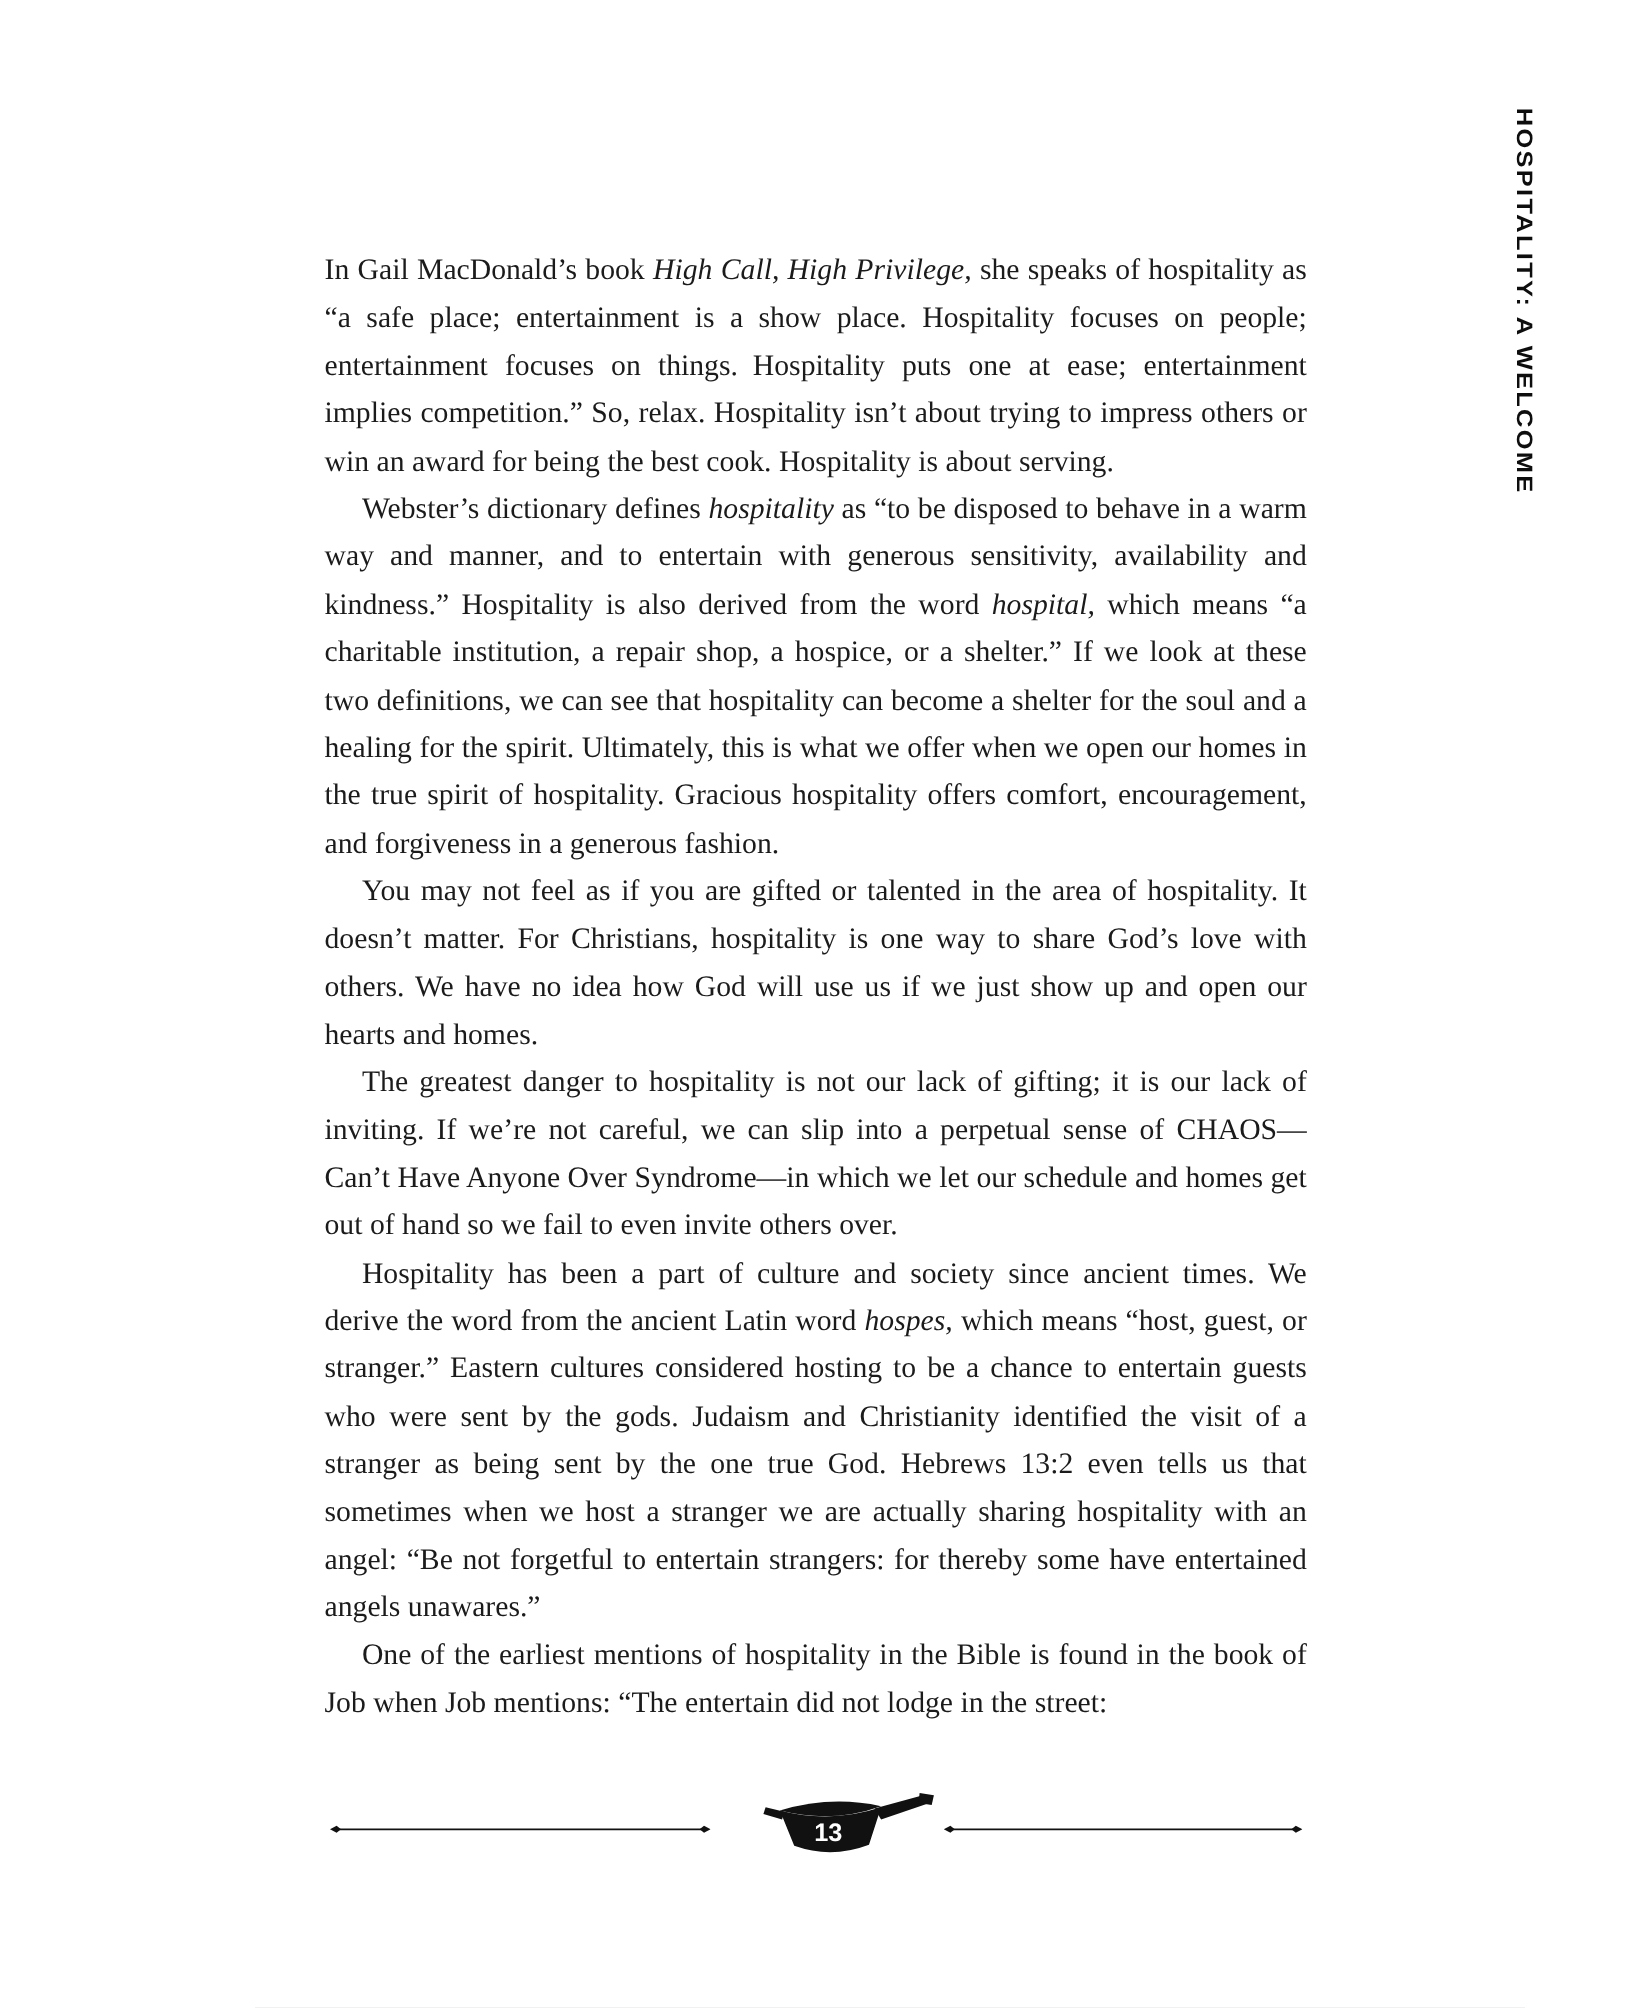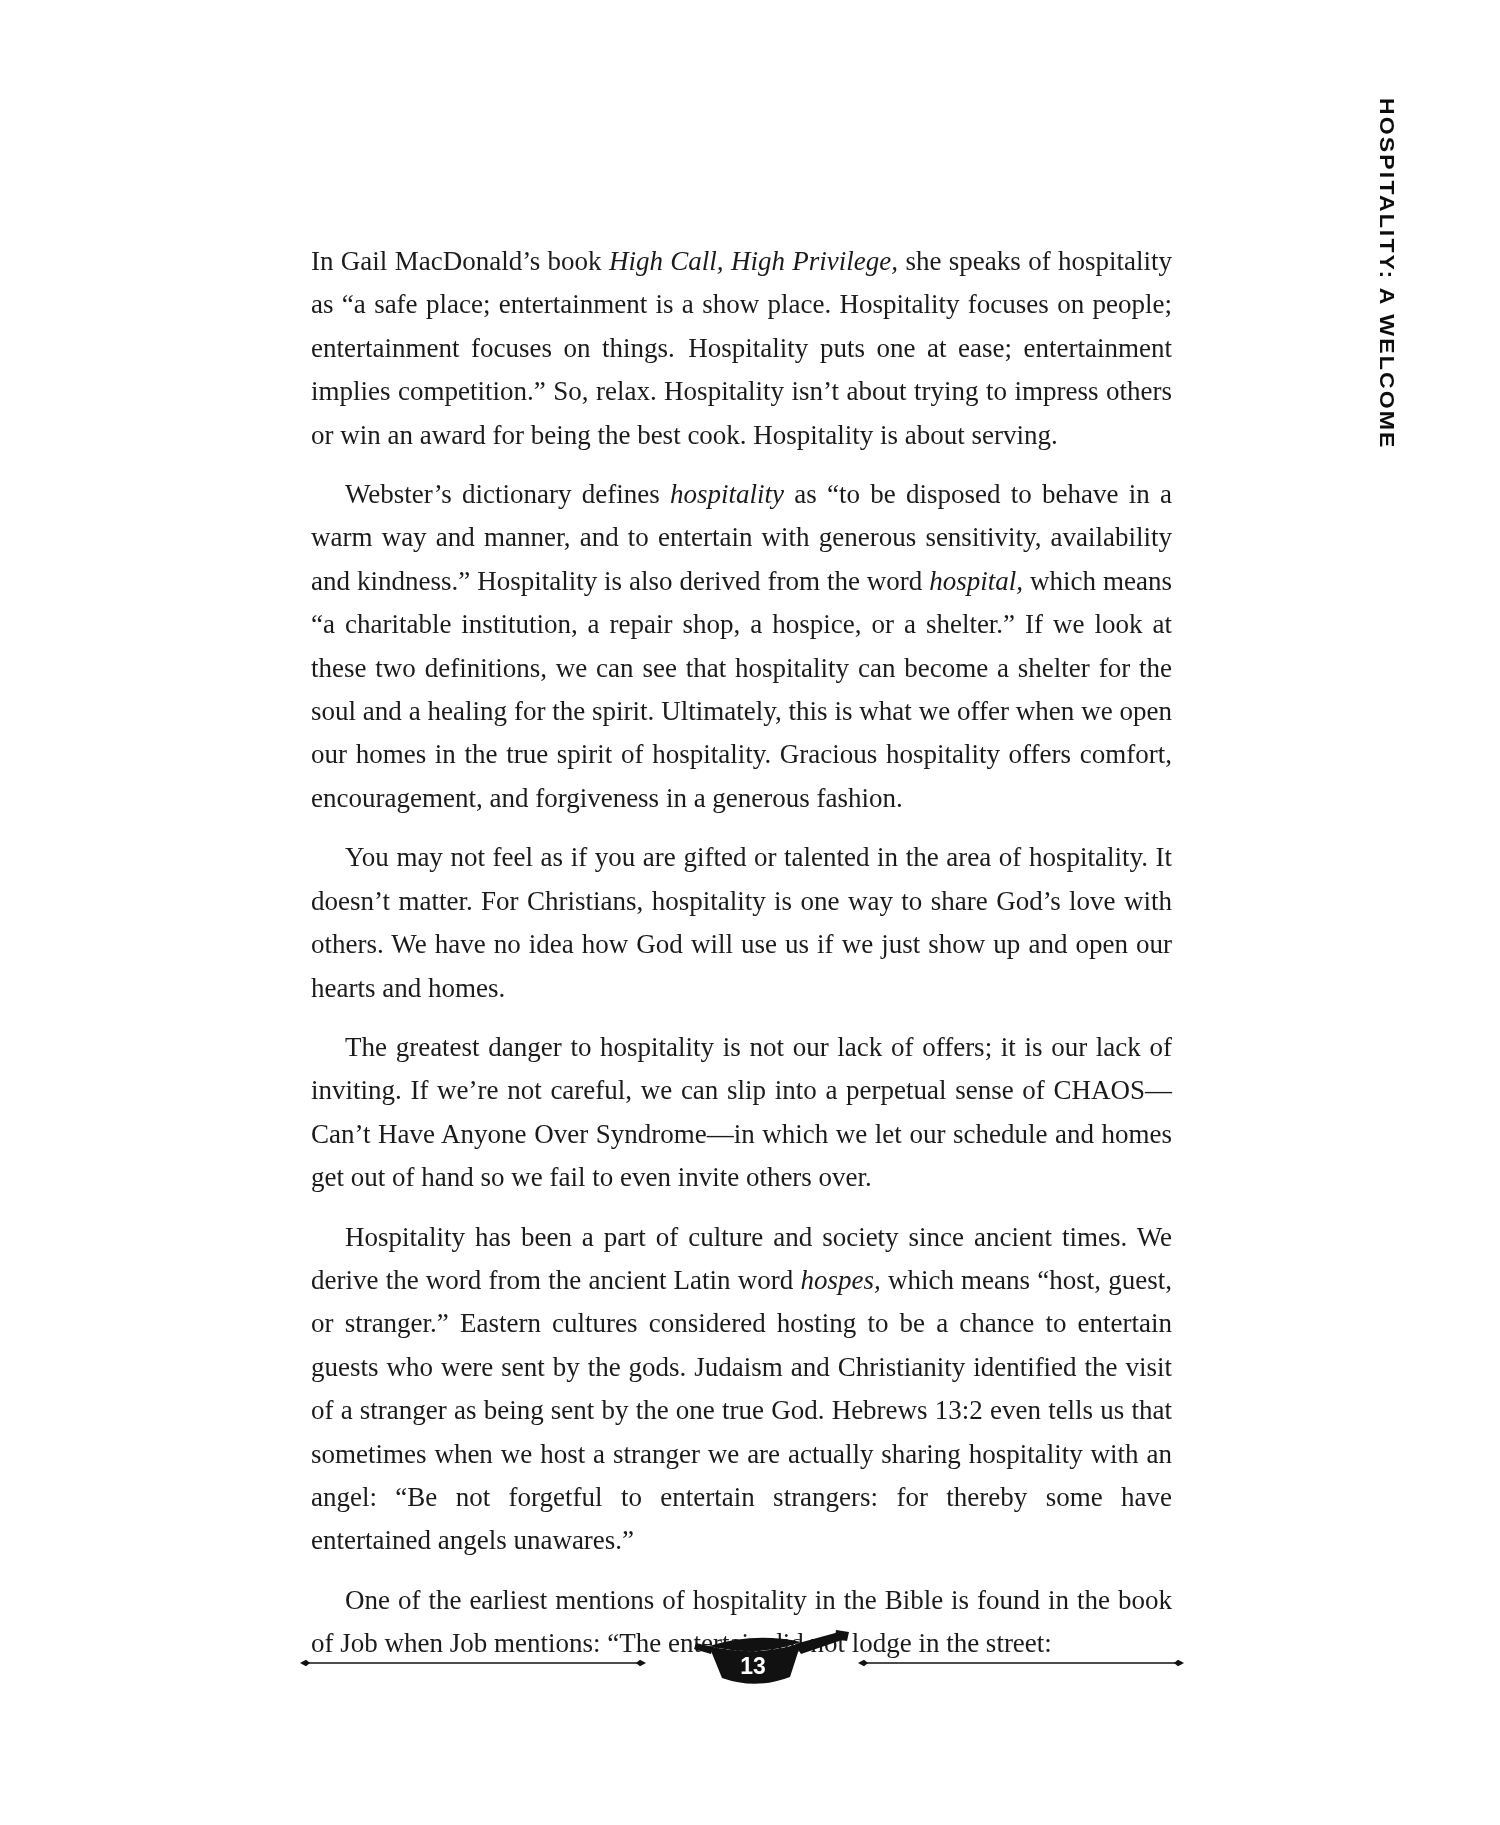--- a/index.html
+++ b/index.html
@@ -12,21 +12,21 @@
   }
   
   #body-text{
     position:absolute;
     left:295px;top:224px;width:893px;
     color:#1b1b1b;
     font-size:27px;
     line-height:43.4px;
     text-align:justify;
   }
-  #body-text p{margin:16px;padding:0;}
+  #body-text p{margin:0;padding:0;}
   #body-text p.indent{text-indent:34px;}
   #body-text em{font-style:italic;}
   
   #sidebar-title{
     position:absolute;
     left:1374px;top:98px;
     writing-mode:vertical-rl;
     font-family:"Liberation Sans","DejaVu Sans",sans-serif;
     font-weight:bold;
     font-size:22px;
@@ -49,21 +49,21 @@
 </style>
 </head>
 <body>
 
 <div id="page">
 
   <div id="body-text">
       <p><span>In Gail MacDonald’s book </span><em>High Call, High Privilege,</em><span> she speaks of hospitality as “a safe place; entertainment is a show place. Hospitality focuses on people; entertainment focuses on things. Hospitality puts one at ease; entertainment implies competition.” So, relax. Hospitality isn’t about trying to impress others or win an award for being the best cook. Hospitality is about serving.</span></p>
       <p class="indent"><span>Webster’s dictionary defines </span><em>hospitality</em><span> as “to be disposed to behave in a warm way and manner, and to entertain with generous sensitivity, availability and kindness.” Hospitality is also derived from the word </span><em>hospital,</em><span> which means “a charitable institution, a repair shop, a hospice, or a shelter.” If we look at these two definitions, we can see that hospitality can become a shelter for the soul and a healing for the spirit. Ultimately, this is what we offer when we open our homes in the true spirit of hospitality. Gracious hospitality offers comfort, encouragement, and forgiveness in a generous fashion.</span></p>
       <p class="indent"><span>You may not feel as if you are gifted or talented in the area of hospitality. It doesn’t matter. For Christians, hospitality is one way to share God’s love with others. We have no idea how God will use us if we just show up and open our hearts and homes.</span></p>
-      <p class="indent"><span>The greatest danger to hospitality is not our lack of offers; it is our lack of inviting. If we’re not careful, we can slip into a perpetual sense of CHAOS—Can’t Have Anyone Over Syndrome—in which we let our schedule and homes get out of hand so we fail to even invite others over.</span></p>
+      <p class="indent"><span>The greatest danger to hospitality is not our lack of gifting; it is our lack of inviting. If we’re not careful, we can slip into a perpetual sense of CHAOS—Can’t Have Anyone Over Syndrome—in which we let our schedule and homes get out of hand so we fail to even invite others over.</span></p>
       <p class="indent"><span>Hospitality has been a part of culture and society since ancient times. We derive the word from the ancient Latin word </span><em>hospes,</em><span> which means “host, guest, or stranger.” Eastern cultures considered hosting to be a chance to entertain guests who were sent by the gods. Judaism and Christianity identified the visit of a stranger as being sent by the one true God. Hebrews 13:2 even tells us that sometimes when we host a stranger we are actually sharing hospitality with an angel: “Be not forgetful to entertain strangers: for thereby some have entertained angels unawares.”</span></p>
       <p class="indent"><span>One of the earliest mentions of hospitality in the Bible is found in the book of Job when Job mentions: “The entertain did not lodge in the street:</span></p>
     </div>
 
   <div id="sidebar-title">HOSPITALITY: A WELCOME</div>
 
   <div id="footer">
 
     <svg id="rule-left" class="rule" width="346" height="10" viewBox="0 0 346 10">
       <polygon points="0,5 6,1.8 10,5 6,8.2" fill="#111"></polygon>

